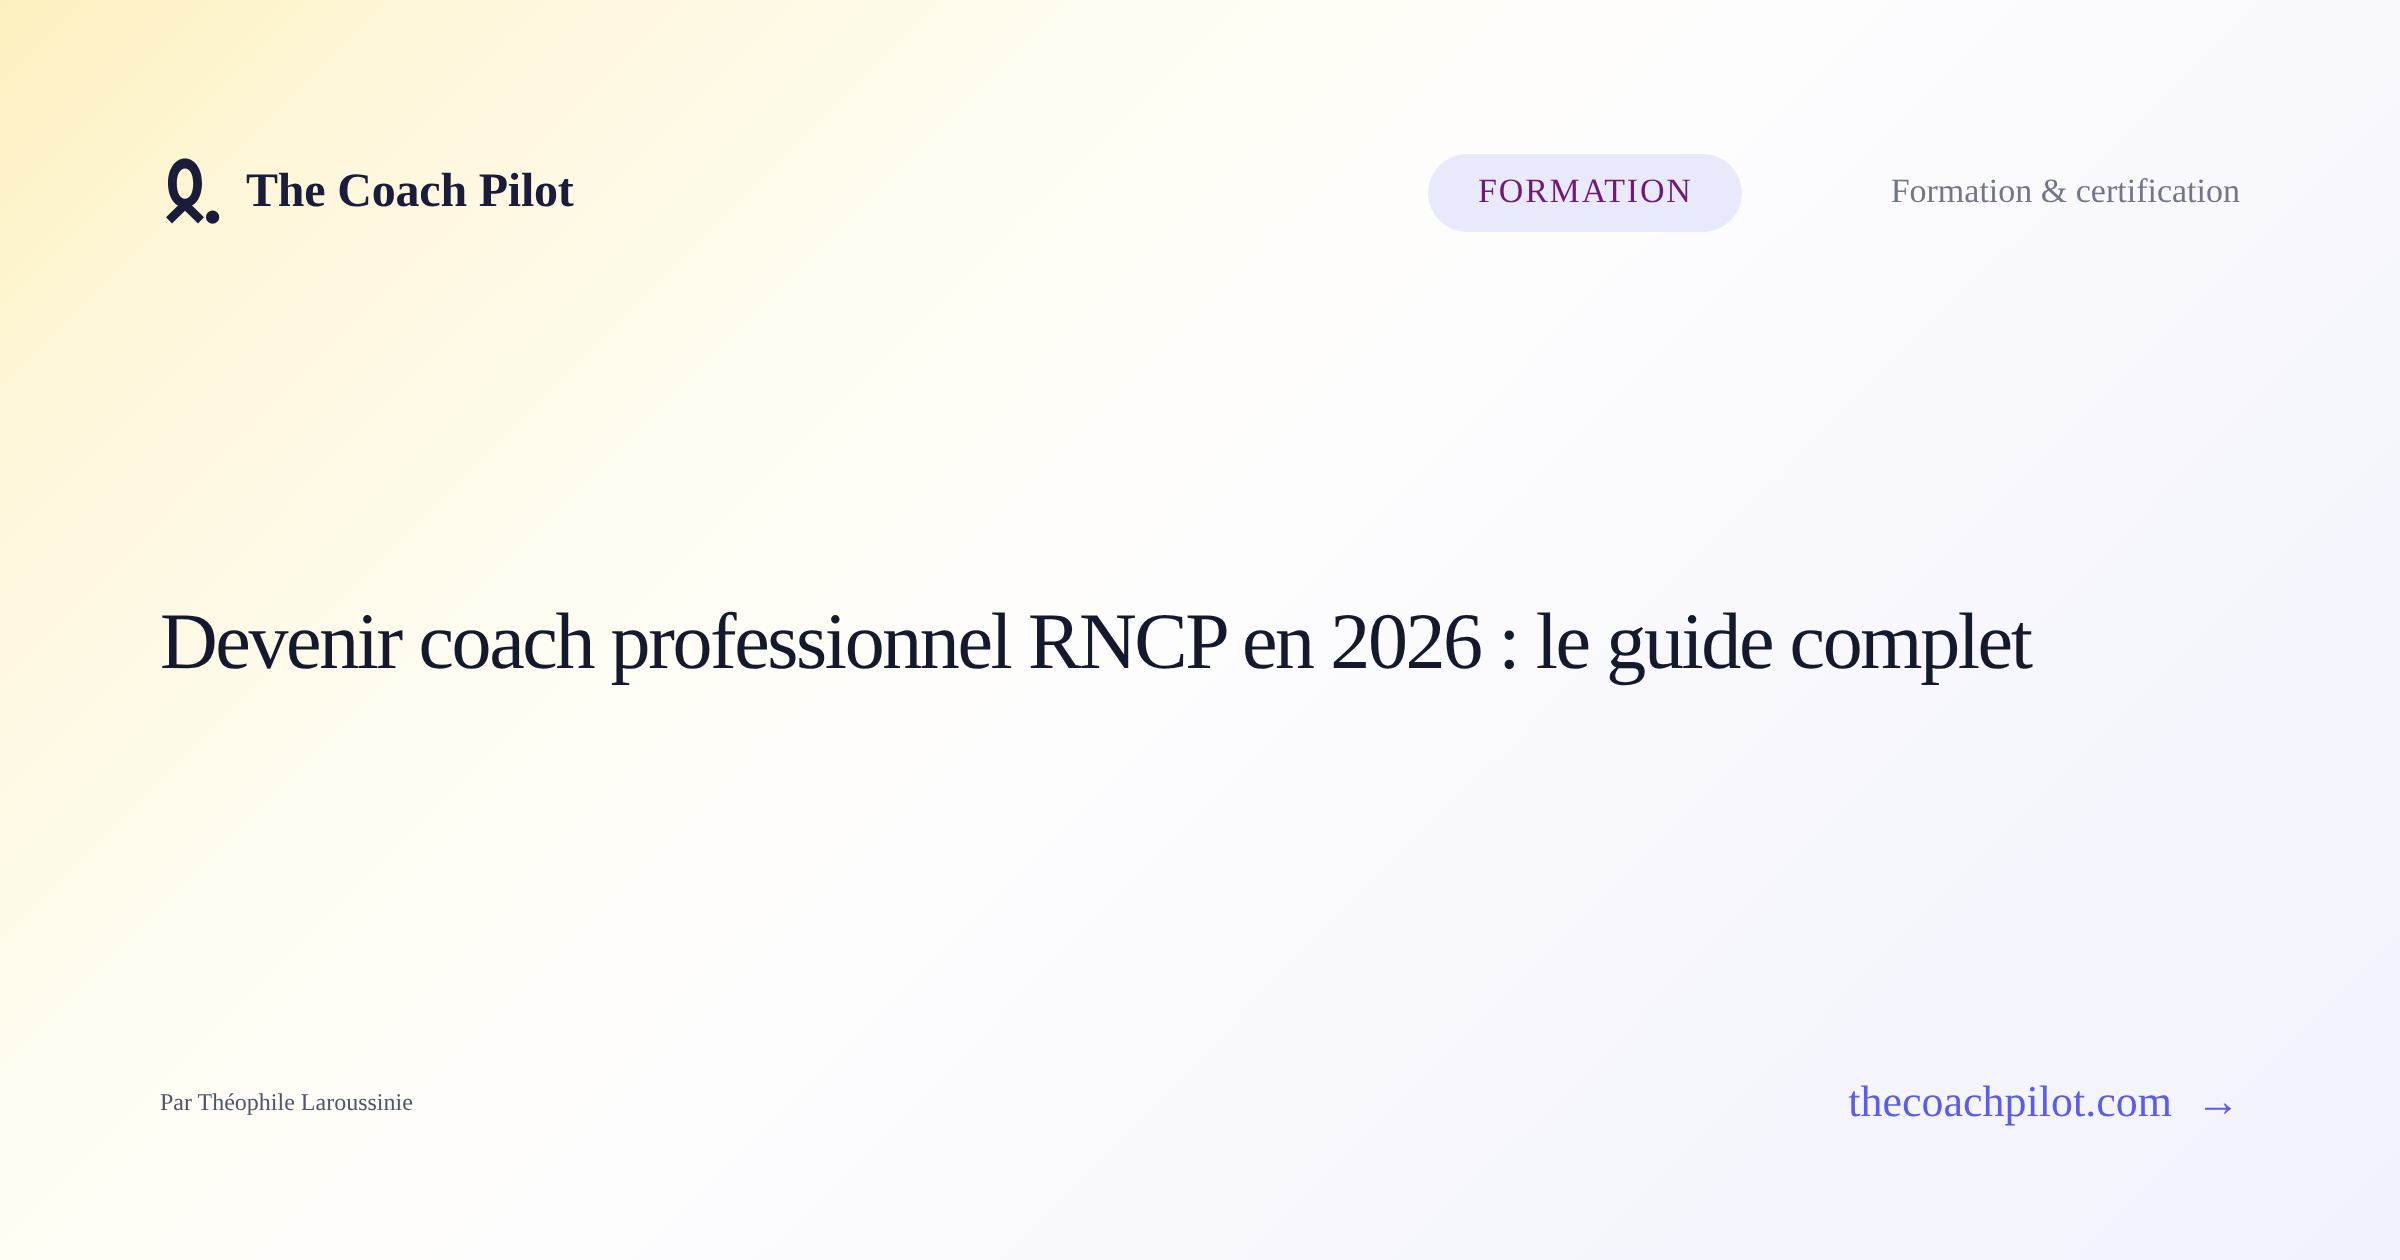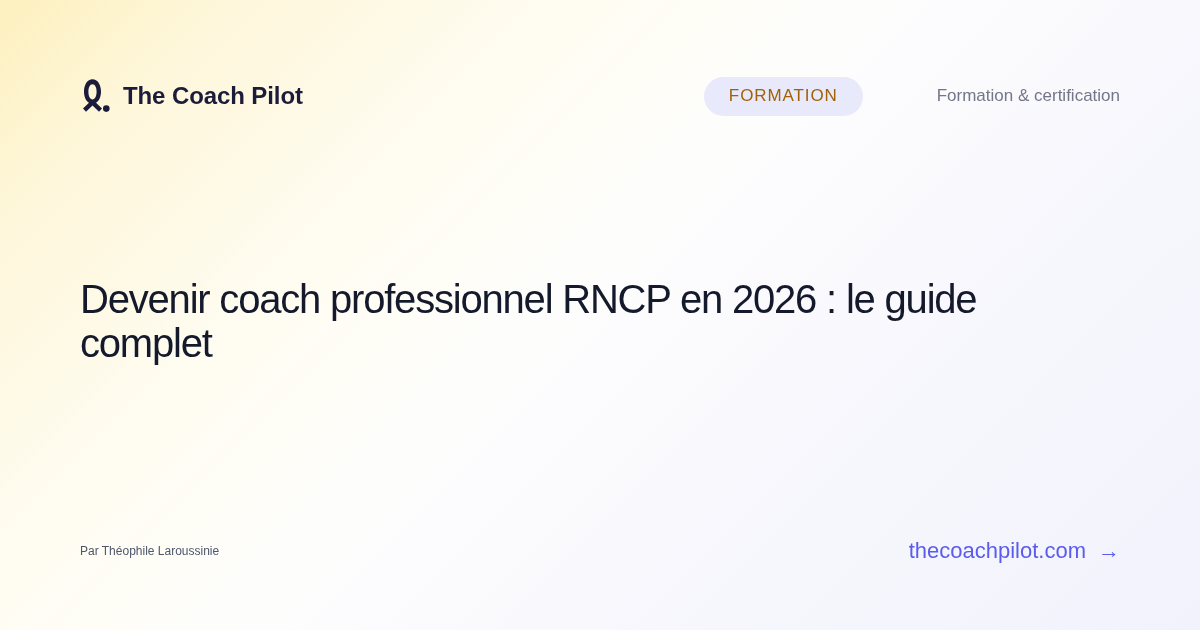--- a/index.html
+++ b/index.html
@@ -29,20 +29,21 @@
         rgba(255, 252, 239, 0.55) 30%,
         rgba(255, 255, 252, 0.15) 44%,
         rgba(250, 250, 254, 0.0) 56%),
       linear-gradient(135deg,
         #fdf6dc 0%,
         #fefaea 18%,
         #fffdf6 34%,
         #fdfdfe 50%,
         #f7f7fd 70%,
         #f1f2fc 100%);
+    font-family: Liberation Serif, serif;
   }
 
   
   .header {
     display: flex;
     align-items: center;
     justify-content: space-between;
     height: 44px;
     flex: 0 0 auto;
   }
@@ -70,21 +71,21 @@
     gap: 26px;
   }
   .badge {
     display: inline-flex;
     align-items: center;
     justify-content: center;
     height: 39px;
     padding: 0 25px;
     border-radius: 20px;
     background: #e8e9fb;
-    color: #a16207;
+    color: #701a75;
     font-size: 17px;
     font-weight: normal;
     letter-spacing: 0.9px;
     white-space: nowrap;
   }
   .header-caption {
     font-size: 17px;
     color: #737689;
     white-space: nowrap;
     margin-left: 48px;

